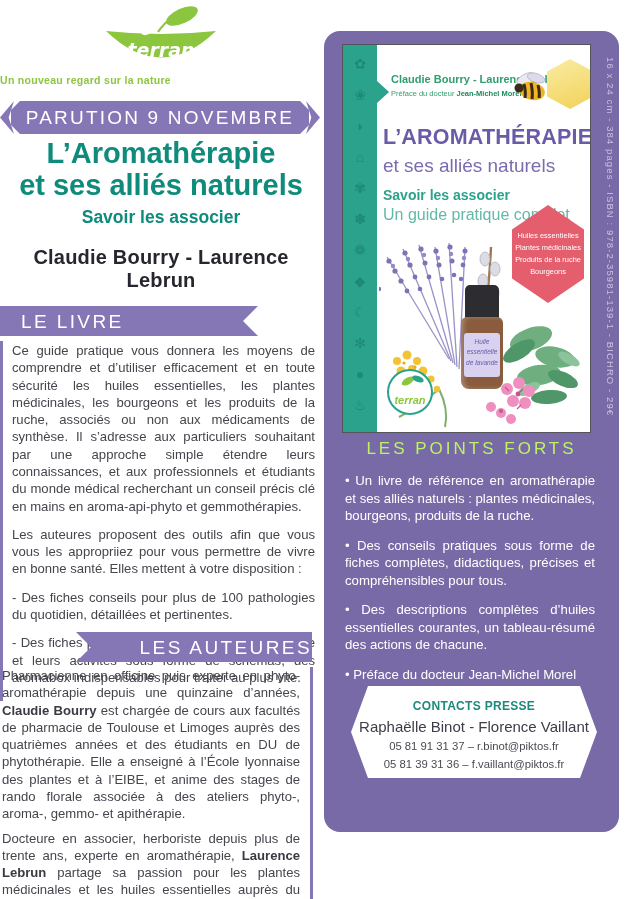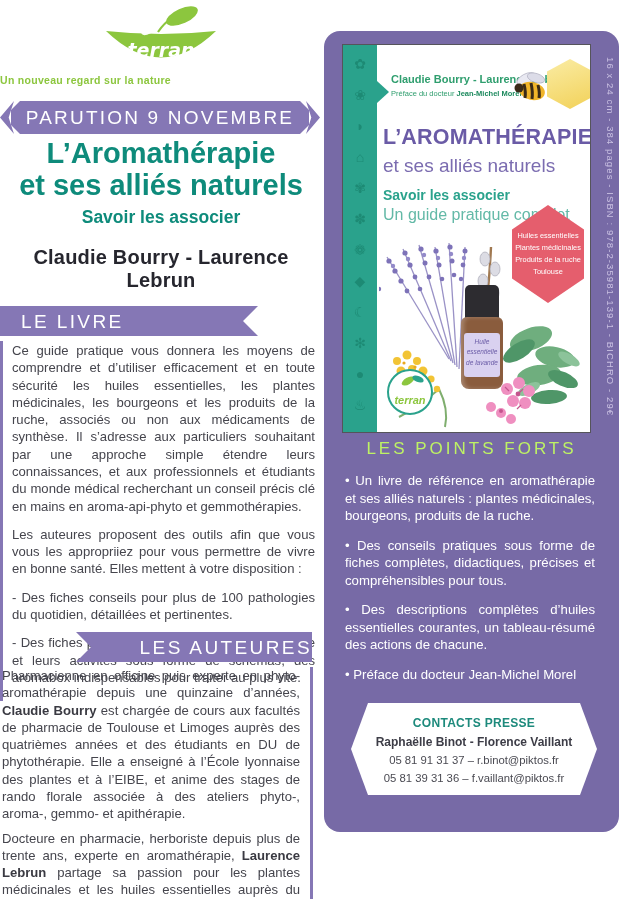--- a/index.html
+++ b/index.html
@@ -81,25 +81,25 @@
     background:#ffffff;border:2.5px solid #2aa28c;box-sizing:border-box;text-align:center;}
   .mini-logo .leafs{position:absolute;top:2px;left:10px;}
   .mini-logo .brand{position:absolute;bottom:7px;left:0;width:100%;
     color:#8cc63e;font-size:11px;font-style:italic;font-weight:700;}
   .points-title{position:absolute;top:408px;left:0;width:100%;text-align:center;
     color:#bef264;font-size:17px;letter-spacing:3px;font-weight:400;}
   .points{position:absolute;top:441px;left:21px;width:250px;color:#ffffff;
     font-size:13.2px;line-height:1.33;text-align:justify;}
   .points .bullet{margin-bottom:12px;}
   .points .bullet::before{content:"• ";}
-  .contacts{position:absolute;left:27px;top:672px;width:246px;height:92px;background:#ffffff;
+  .contacts{position:absolute;left:27px;top:655px;width:246px;height:92px;background:#ffffff;
     clip-path:polygon(0 50%,17px 0,calc(100% - 17px) 0,100% 50%,calc(100% - 17px) 100%,17px 100%);
     text-align:center;padding-top:13px;box-sizing:border-box;}
   .contacts-heading{color:#1d8a7c;font-size:12px;font-weight:700;letter-spacing:.3px;margin-bottom:5px;}
-  .contacts-names{color:#3d3d47;font-size:12px;font-weight:700;margin-bottom:3px;}
+  .contacts-names{color:#3d3d47;font-size:15px;font-weight:400;margin-bottom:3px;}
   .contacts-line{color:#4a4a52;font-size:11.3px;line-height:1.55;}
 </style>
 </head>
 <body>
 
 <div class="page">
 
   <div class="logo-wrap">
     <svg width="122" height="66" viewBox="0 0 122 66">
       <path d="M6,25 Q61,78 116,25 Q61,31 6,25 Z" fill="#8cc63e"></path>
@@ -131,21 +131,21 @@
     <p>Ce guide pratique vous donnera les moyens de comprendre et d’utiliser efficacement et en toute sécurité les huiles essentielles, les plantes médicinales, les bourgeons et les produits de la ruche, associés ou non aux médicaments de synthèse. Il s’adresse aux particuliers souhaitant par une approche simple étendre leurs connaissances, et aux professionnels et étudiants du monde médical recherchant un conseil précis clé en mains en aroma-api-phyto et gemmothérapies.</p>
     <p>Les auteures proposent des outils afin que vous vous les appropriiez pour vous permettre de vivre en bonne santé. Elles mettent à votre disposition :</p>
     <p>- Des fiches conseils pour plus de 100 pathologies du quotidien, détaillées et pertinentes.</p>
     <p>- Des fiches pour 60 huiles essentielles, leur chimie et leurs activités sous forme de schémas, des aromabox indispensables pour traiter au plus vite.</p>
   </div>
 
   <div class="banner banner-auteures">LES AUTEURES</div>
 
   <div class="auteures-text body-copy">
     <p><span>Pharmacienne en officine puis experte en phyto-aromathérapie depuis une quinzaine d’années, </span><b>Claudie Bourry</b><span> est chargée de cours aux facultés de pharmacie de Toulouse et Limoges auprès des quatrièmes années et des étudiants en DU de phytothérapie. Elle a enseigné à l’École lyonnaise des plantes et à l’EIBE, et anime des stages de rando florale associée à des ateliers phyto-, aroma-, gemmo- et apithérapie.</span></p>
-    <p><span>Docteure en pharmacie, herboriste depuis plus de trente ans, experte en aromathérapie, </span><b>Laurence Lebrun</b><span> partage sa passion pour les plantes médicinales et les huiles essentielles auprès du grand public en donnant des conférences, des ateliers et des articles sur le blog </span></p>
+    <p><span>Docteure en associer, herboriste depuis plus de trente ans, experte en aromathérapie, </span><b>Laurence Lebrun</b><span> partage sa passion pour les plantes médicinales et les huiles essentielles auprès du grand public en donnant des conférences, des ateliers et des articles sur le blog </span></p>
   </div>
 
   <div class="panel">
 
     <div class="spine">16 x 24 cm - 384 pages - ISBN : 978-2-35981-139-1 - BICHRO - 29€</div>
 
     <div class="cover">
       <div class="strip">
         <div class="strip-icons">
           <span>✿</span>
@@ -180,21 +180,21 @@
 
       <div class="cover-title">L’AROMATHÉRAPIE</div>
       <div class="cover-sub">et ses alliés naturels</div>
       <div class="cover-tag">Savoir les associer</div>
       <div class="cover-tag2">Un guide pratique complet</div>
 
       <div class="badge">
         <div>Huiles essentielles</div>
         <div>Plantes médicinales</div>
         <div>Produits de la ruche</div>
-        <div>Toulouse</div>
+        <div>Bourgeons</div>
       </div>
 
       <div class="illus">
         <svg width="205" height="194" viewBox="0 0 205 194">
           <g stroke="#9a92c6" stroke-width="1.3" fill="none">
             <path d="M70,120 L8,18"></path>
               <path d="M72,122 L24,10"></path>
               <path d="M74,124 L40,6"></path>
             <path d="M76,126 L56,8"></path>
               <path d="M78,128 L70,4"></path>

